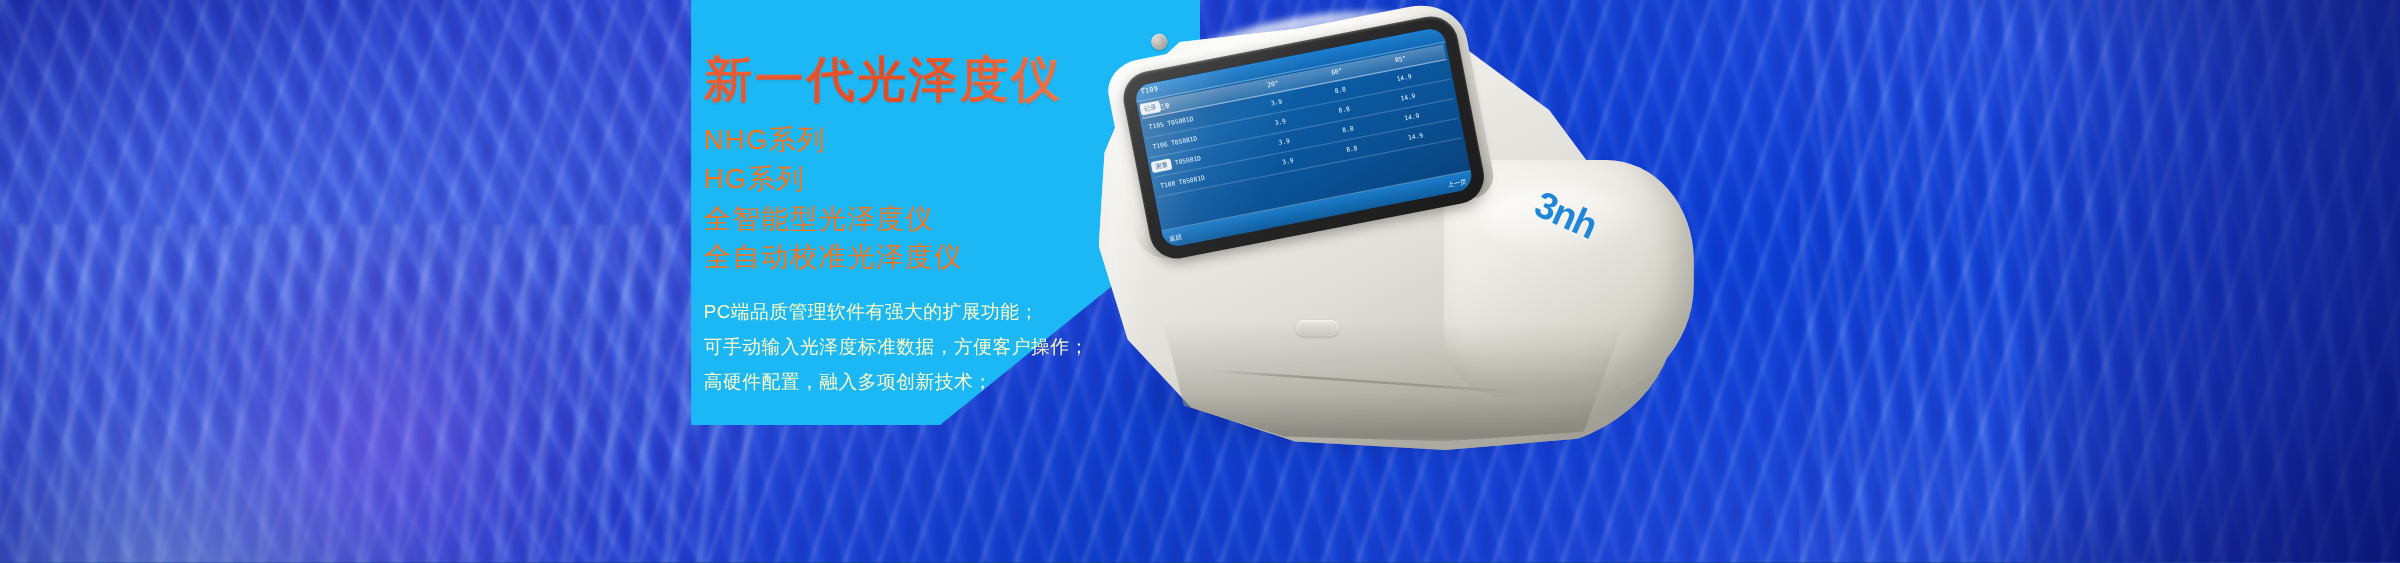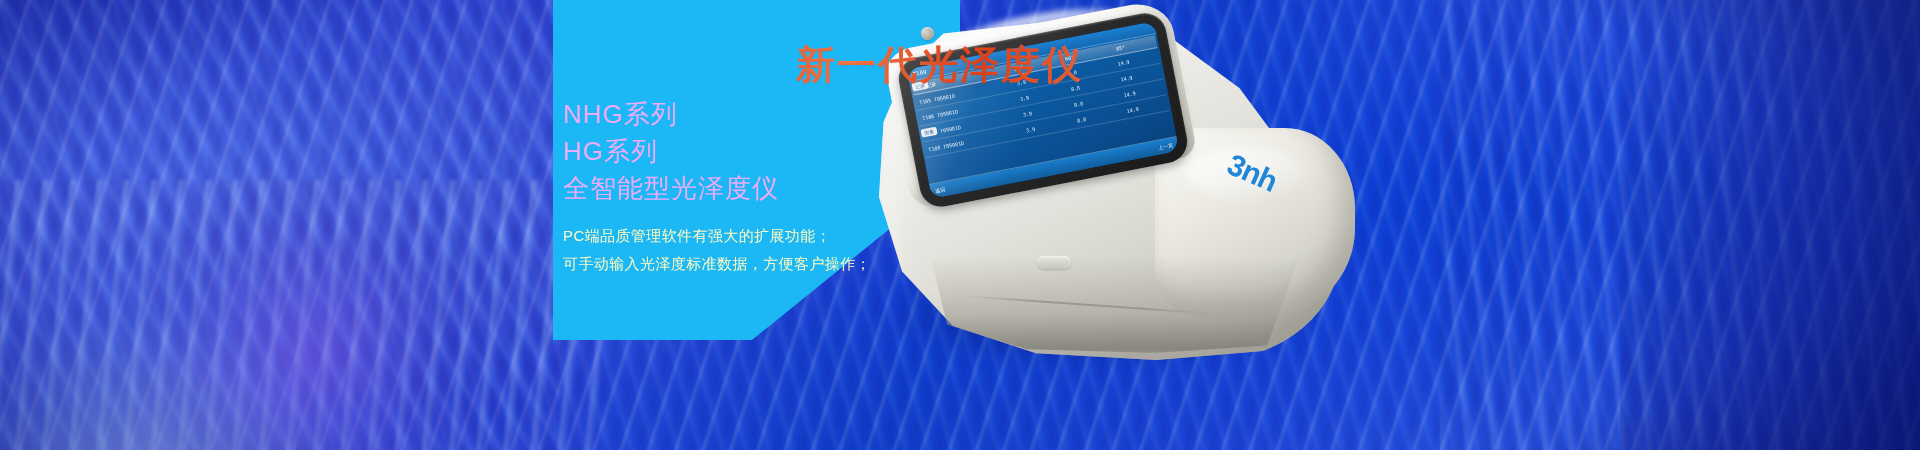--- a/index.html
+++ b/index.html
@@ -121,24 +121,23 @@
     position:absolute; left:563px; top:42px; width:520px; z-index:6;
   }
   .headline {
     font-size:39px; font-weight:700; letter-spacing:2px;
     color:#ef5e2e;
     background:linear-gradient(100deg,#f4633a 0%,#ef5126 30%,#fa7a4a 55%,#e8441c 80%,#f2663c 100%);
     -webkit-background-clip:text; background-clip:text;
     -webkit-text-fill-color:transparent; color:transparent;
     line-height:1.16; white-space:nowrap;
     text-shadow:0 1px 0 rgba(0,0,0,.06);
-    text-align:right;
   }
   .subline {
-    font-size:26px; color:#f0abfc; font-weight:400;
+    font-size:22px; color:#f97316; font-weight:400;
     line-height:1.42; letter-spacing:1px; white-space:nowrap;
   }
   .sublines { margin-top:9px; }
   .desc { margin-top:15px; }
   .descline {
     font-size:15px; color:#fef9c3; font-weight:400;
     line-height:1.85; letter-spacing:.4px; white-space:nowrap;
   }
 
   
@@ -309,24 +308,26 @@
 
   <div class="cyan-panel"></div>
   <div class="cyan-panel2"></div>
 
   <div class="text-block">
     <div class="headline">新一代光泽度仪</div>
     <div class="sublines">
       <div class="subline">NHG系列</div>
       <div class="subline">HG系列</div>
       <div class="subline">全智能型光泽度仪</div>
+      <div class="subline">全自动校准光泽度仪</div>
     </div>
     <div class="desc">
       <div class="descline">PC端品质管理软件有强大的扩展功能；</div>
       <div class="descline">可手动输入光泽度标准数据，方便客户操作；</div>
+      <div class="descline">高硬件配置，融入多项创新技术；</div>
     </div>
   </div>
 
   <div class="device-wrap">
     <div class="dev-shadow"></div>
     <div class="dev-body"></div>
     <div class="dev-nose"></div>
     <div class="dev-top-hump"></div>
     <div class="dev-base-shade"></div>
     <div class="hl-top"></div>

